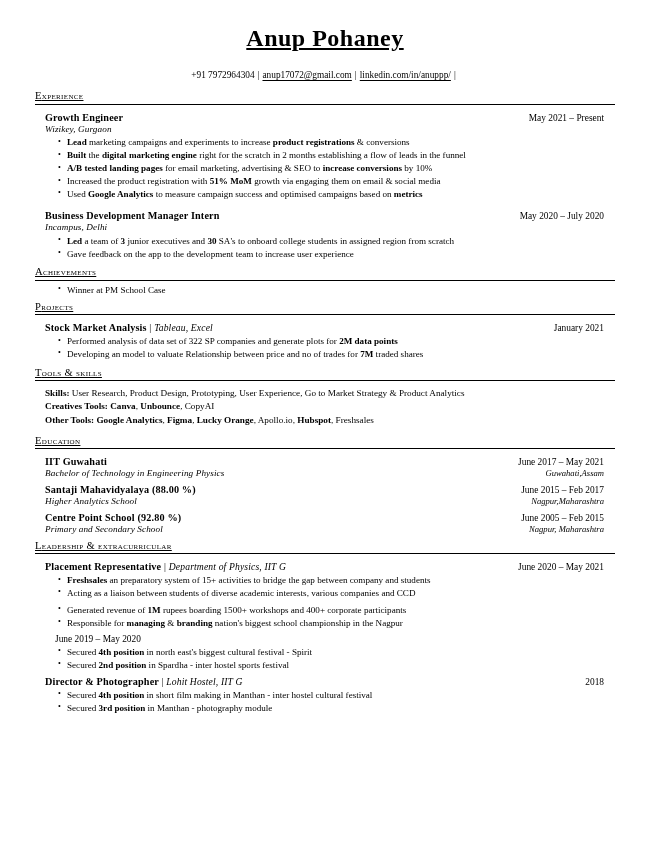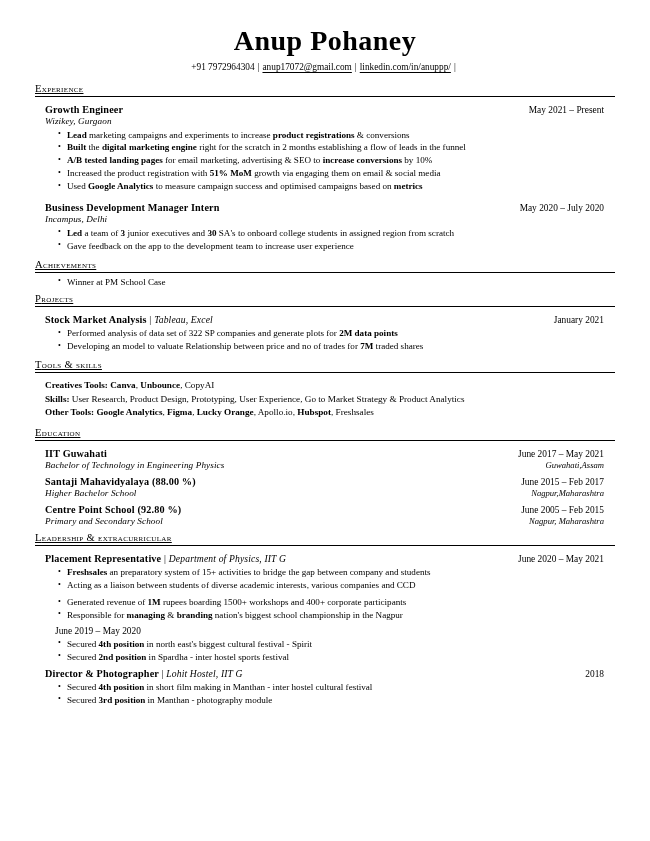--- a/index.html
+++ b/index.html
@@ -21,26 +21,27 @@
     width: 650px;
     height: 841px;
     box-sizing: border-box;
     padding: 26px 35px 10px 35px;
     position: relative;
   }
 
   
   .hdr-name {
     text-align: center;
-    font-size: 28px;
+    font-size: 24px;
     font-weight: bold;
     letter-spacing: 0.5px;
     line-height: 1.05;
-    margin: 0 0 7px 0;
+    margin: 0 0 19px 0;
     font-family: "Liberation Serif", "DejaVu Serif", serif;
+    text-decoration: underline;
   }
   .hdr-contact {
     text-align: center;
     font-size: 9.3px;
     line-height: 1.2;
     margin: 0 0 9px 0;
     white-space: nowrap;
   }
   .hdr-contact .sep {
     padding: 0 3px;
@@ -230,22 +231,22 @@
       </ul>
     </div>
   </div>
 
   <div class="sec-gap"></div>
 
   <div class="section">
     <div class="sec-title smallcaps">Tools &amp; Skills</div>
     <hr class="sec-rule">
     <div class="skills-block">
+      <div class="skills-line"><b>Skills:</b> <span>User Research, Product Design, Prototyping, User Experience, Go to Market Strategy &amp; Product Analytics</span></div>
       <div class="skills-line"><b>Creatives Tools:</b> <b>Canva</b>, <b>Unbounce</b>, CopyAI</div>
-      <div class="skills-line"><b>Skills:</b> <span>User Research, Product Design, Prototyping, User Experience, Go to Market Strategy &amp; Product Analytics</span></div>
       <div class="skills-line"><b>Other Tools:</b> <b>Google Analytics</b>, <b>Figma</b>, <b>Lucky Orange</b>, Apollo.io, <b>Hubspot</b>, Freshsales</div>
     </div>
   </div>
 
   <div class="sec-gap"></div>
 
   <div class="section">
     <div class="sec-title smallcaps">Education</div>
     <hr class="sec-rule">
 
@@ -259,21 +260,21 @@
         <span class="entry-loc">Guwahati,Assam</span>
       </div>
     </div>
 
     <div class="entry">
       <div class="entry-row">
         <span class="entry-title"><span>Santaji Mahavidyalaya</span> <span>(88.00 %)</span></span>
         <span class="entry-date">June 2015 – Feb 2017</span>
       </div>
       <div class="entry-row">
-        <span class="entry-sub">Higher Bachelor School</span>
+        <span class="entry-sub">Higher Analytics School</span>
         <span class="entry-loc">Nagpur,Maharashtra</span>
       </div>
     </div>
 
     <div class="entry">
       <div class="entry-row">
         <span class="entry-title"><span>Centre Point School</span> <span>(92.80 %)</span></span>
         <span class="entry-date">June 2005 – Feb 2015</span>
       </div>
       <div class="entry-row">

